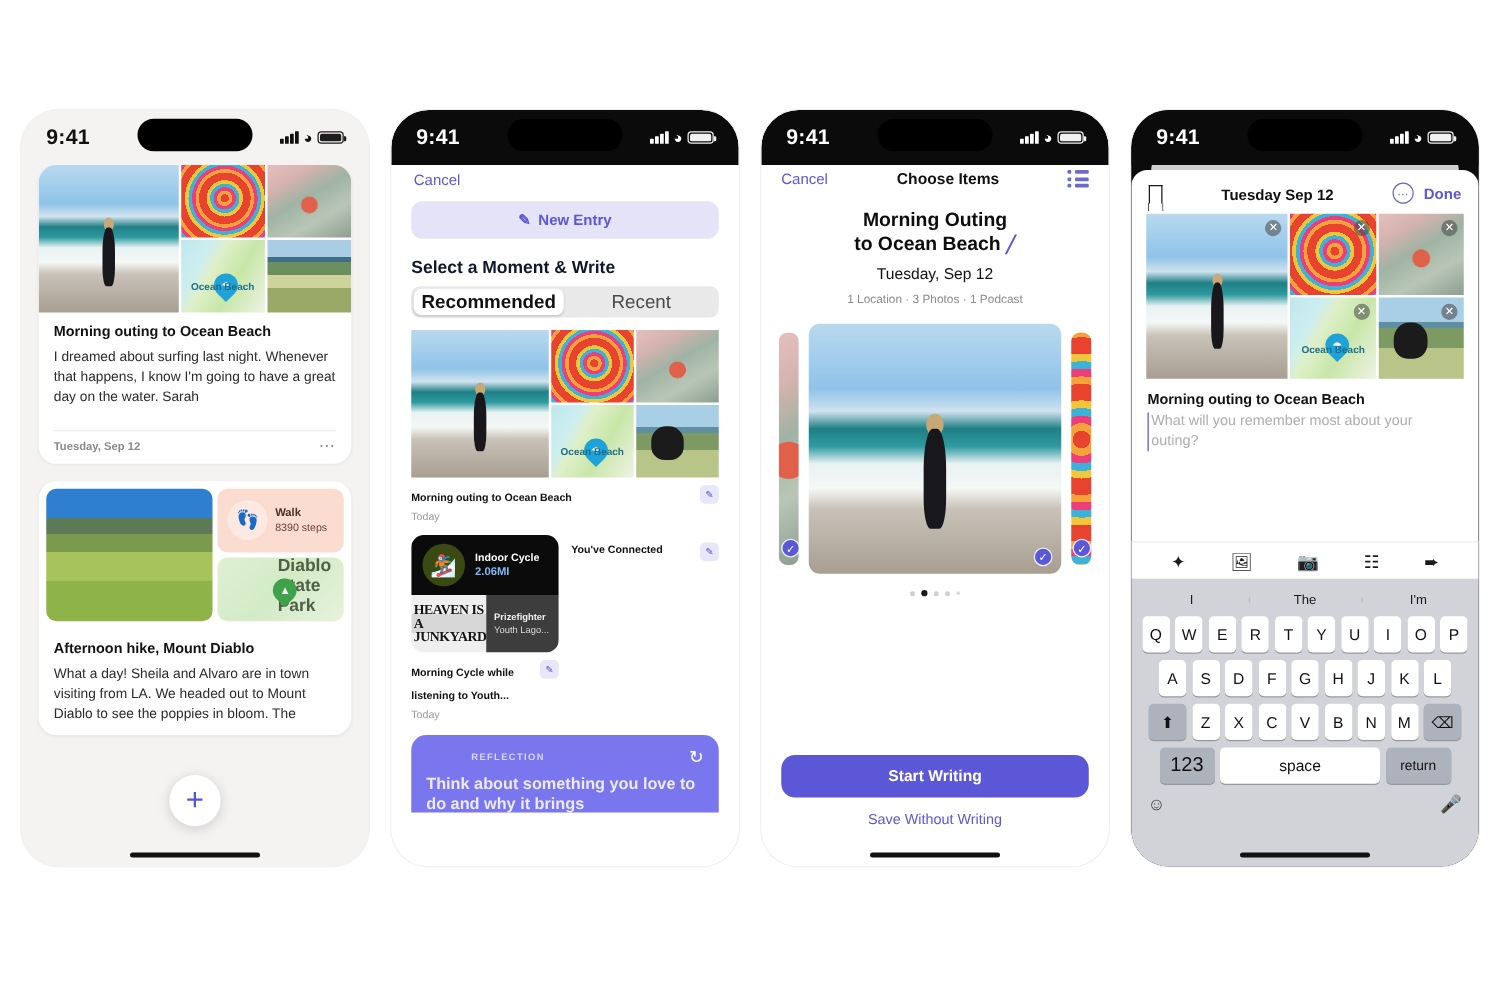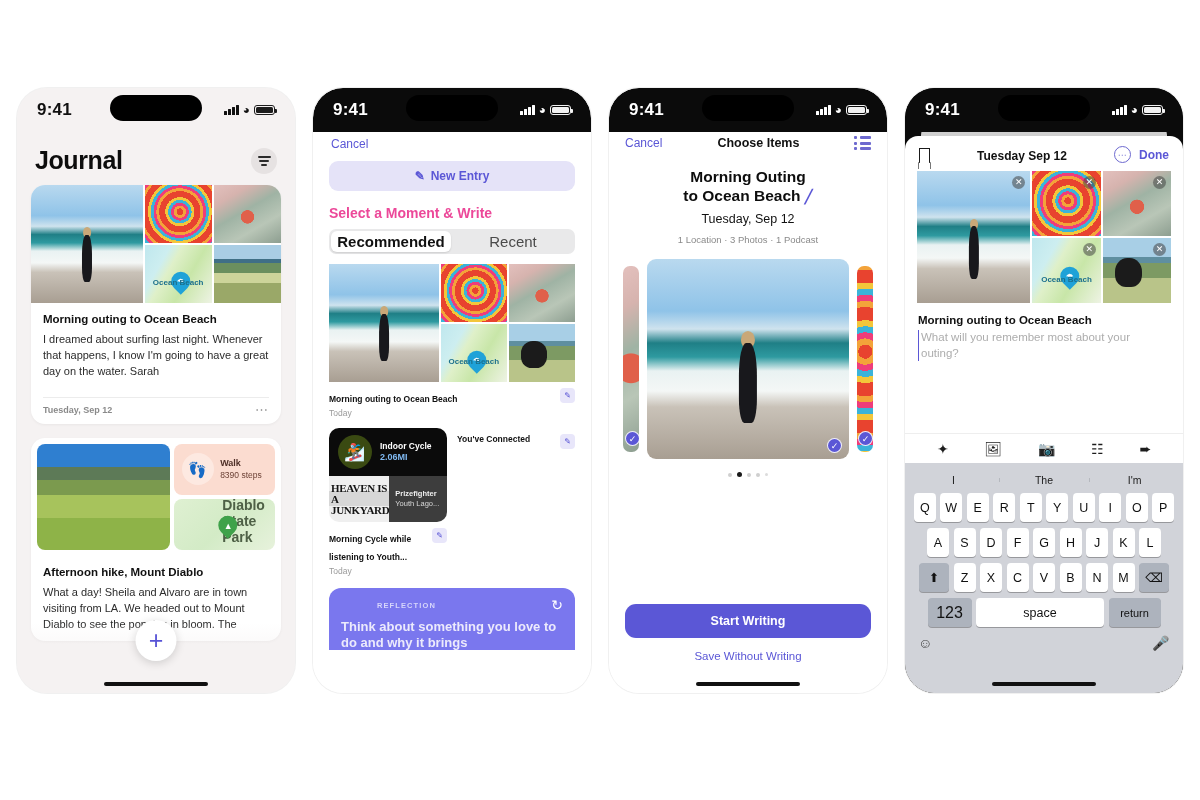--- a/index.html
+++ b/index.html
@@ -251,21 +251,21 @@
   .p2 { background: #ffffff; }
   .p2-sheet { position:absolute; top: 38px; left:0; right:0; bottom:0;
     background:#fff; border-radius: 12px 12px 0 0; }
   .p2-cancel { font-size: 12px; color: #5b57d6; padding: 11px 18px 8px 18px; }
   .new-entry {
     margin: 2px 16px 0 16px; height: 30px; border-radius: 9px;
     background: #e5e3f8;
     display:flex; align-items:center; justify-content:center; gap: 6px;
     color:#5b57d6; font-size: 12px; font-weight: bold;
   }
-  .sect-title { font-size: 14px; font-weight: bold; color:#ec4899; padding: 14px 16px 8px 16px; }
+  .sect-title { font-size: 14px; font-weight: bold; color:#0f172a; padding: 14px 16px 8px 16px; }
   .segmented {
     margin: 0 16px; height: 25px; border-radius: 7px; background:#e9e9ea;
     display:flex; padding: 2px; gap: 2px;
   }
   .seg {
     flex: 1; border-radius: 6px; display:flex; align-items:center; justify-content:center;
     font-size: 15px; color:#4a4a4a;
   }
   .seg.active { background:#fff; color:#111; font-weight:bold; box-shadow:0 1px 2px rgba(0,0,0,.12); }
 
@@ -481,28 +481,20 @@
               <i></i>
               <i></i>
               <i></i>
             </span>
           <span class="wifi">◕</span>
           <span class="batt"></span>
         </div>
       </div>
 
       <div class="p1-body">
-        <div class="p1-header">
-          <div class="p1-title">Journal</div>
-          <div class="filter-btn">
-              <i></i>
-              <i></i>
-              <i></i>
-            </div>
-        </div>
 
         <div class="feed">
 
           <div class="jcard">
             <div class="media-grid">
               <div class="tile big ph-surf"></div>
               <div class="tile ph-podcast"></div>
               <div class="tile ph-shell"></div>
               <div class="tile ph-map">
                 <span class="map-pin">

